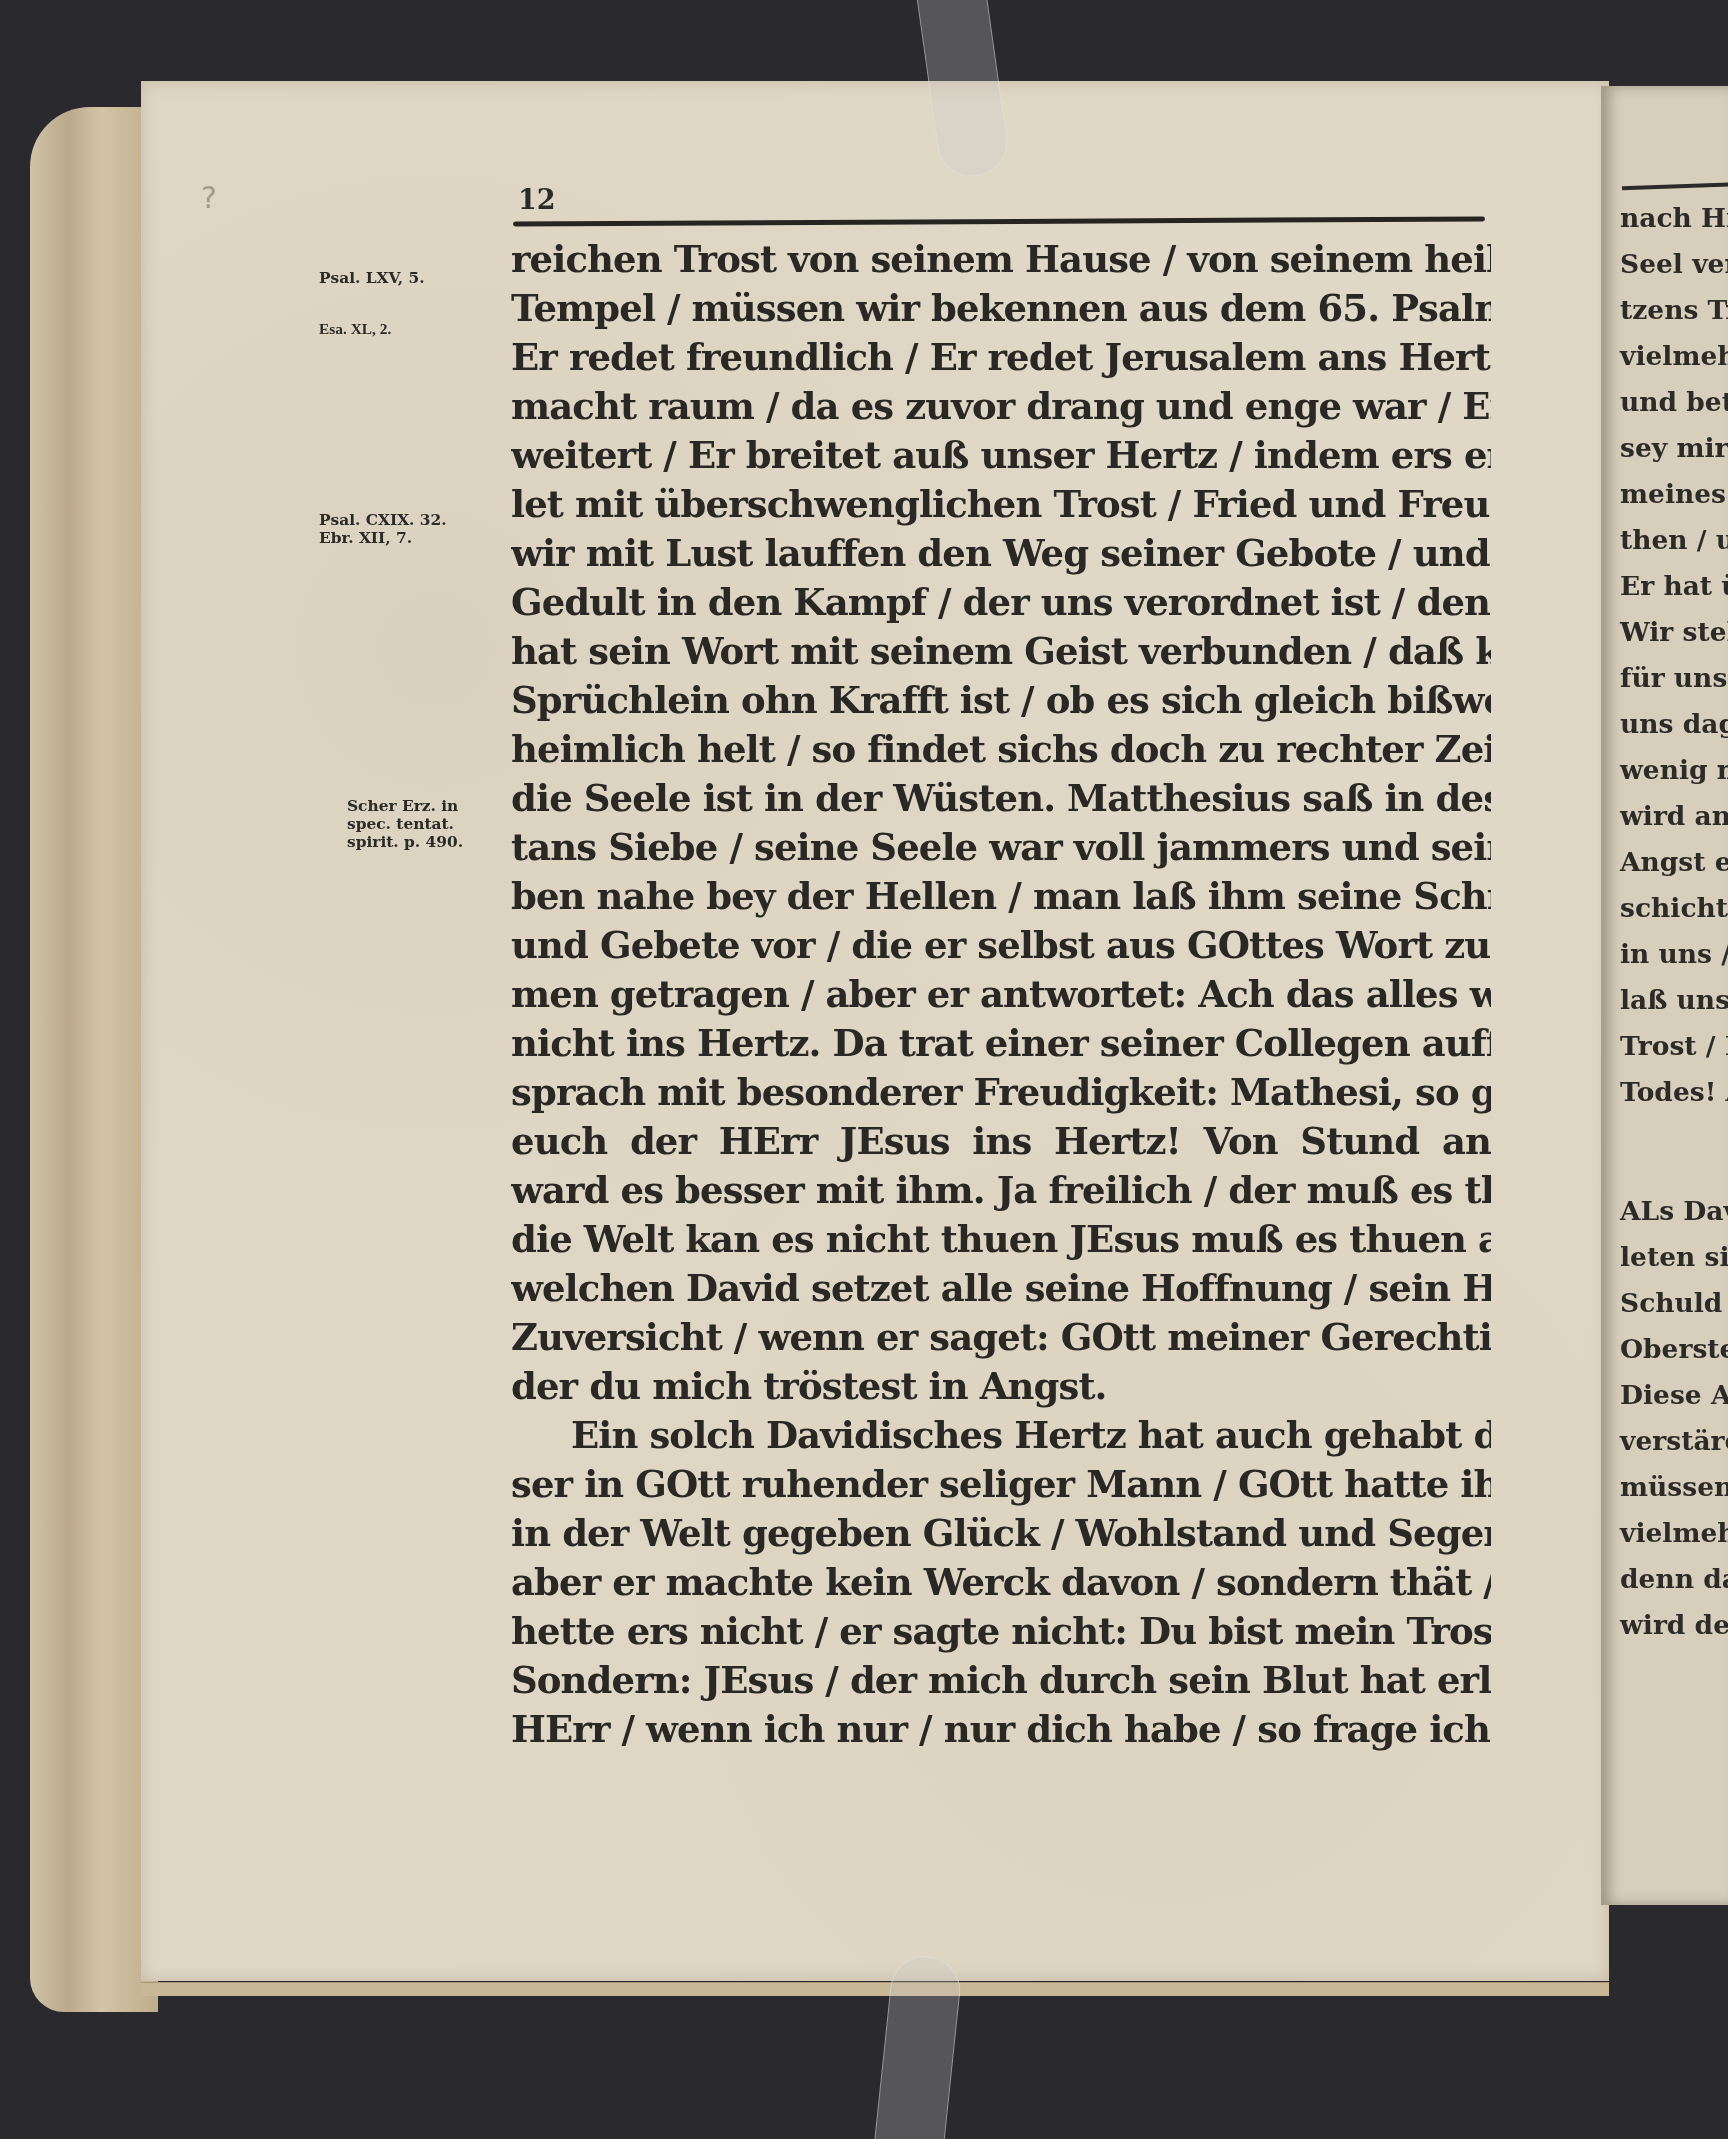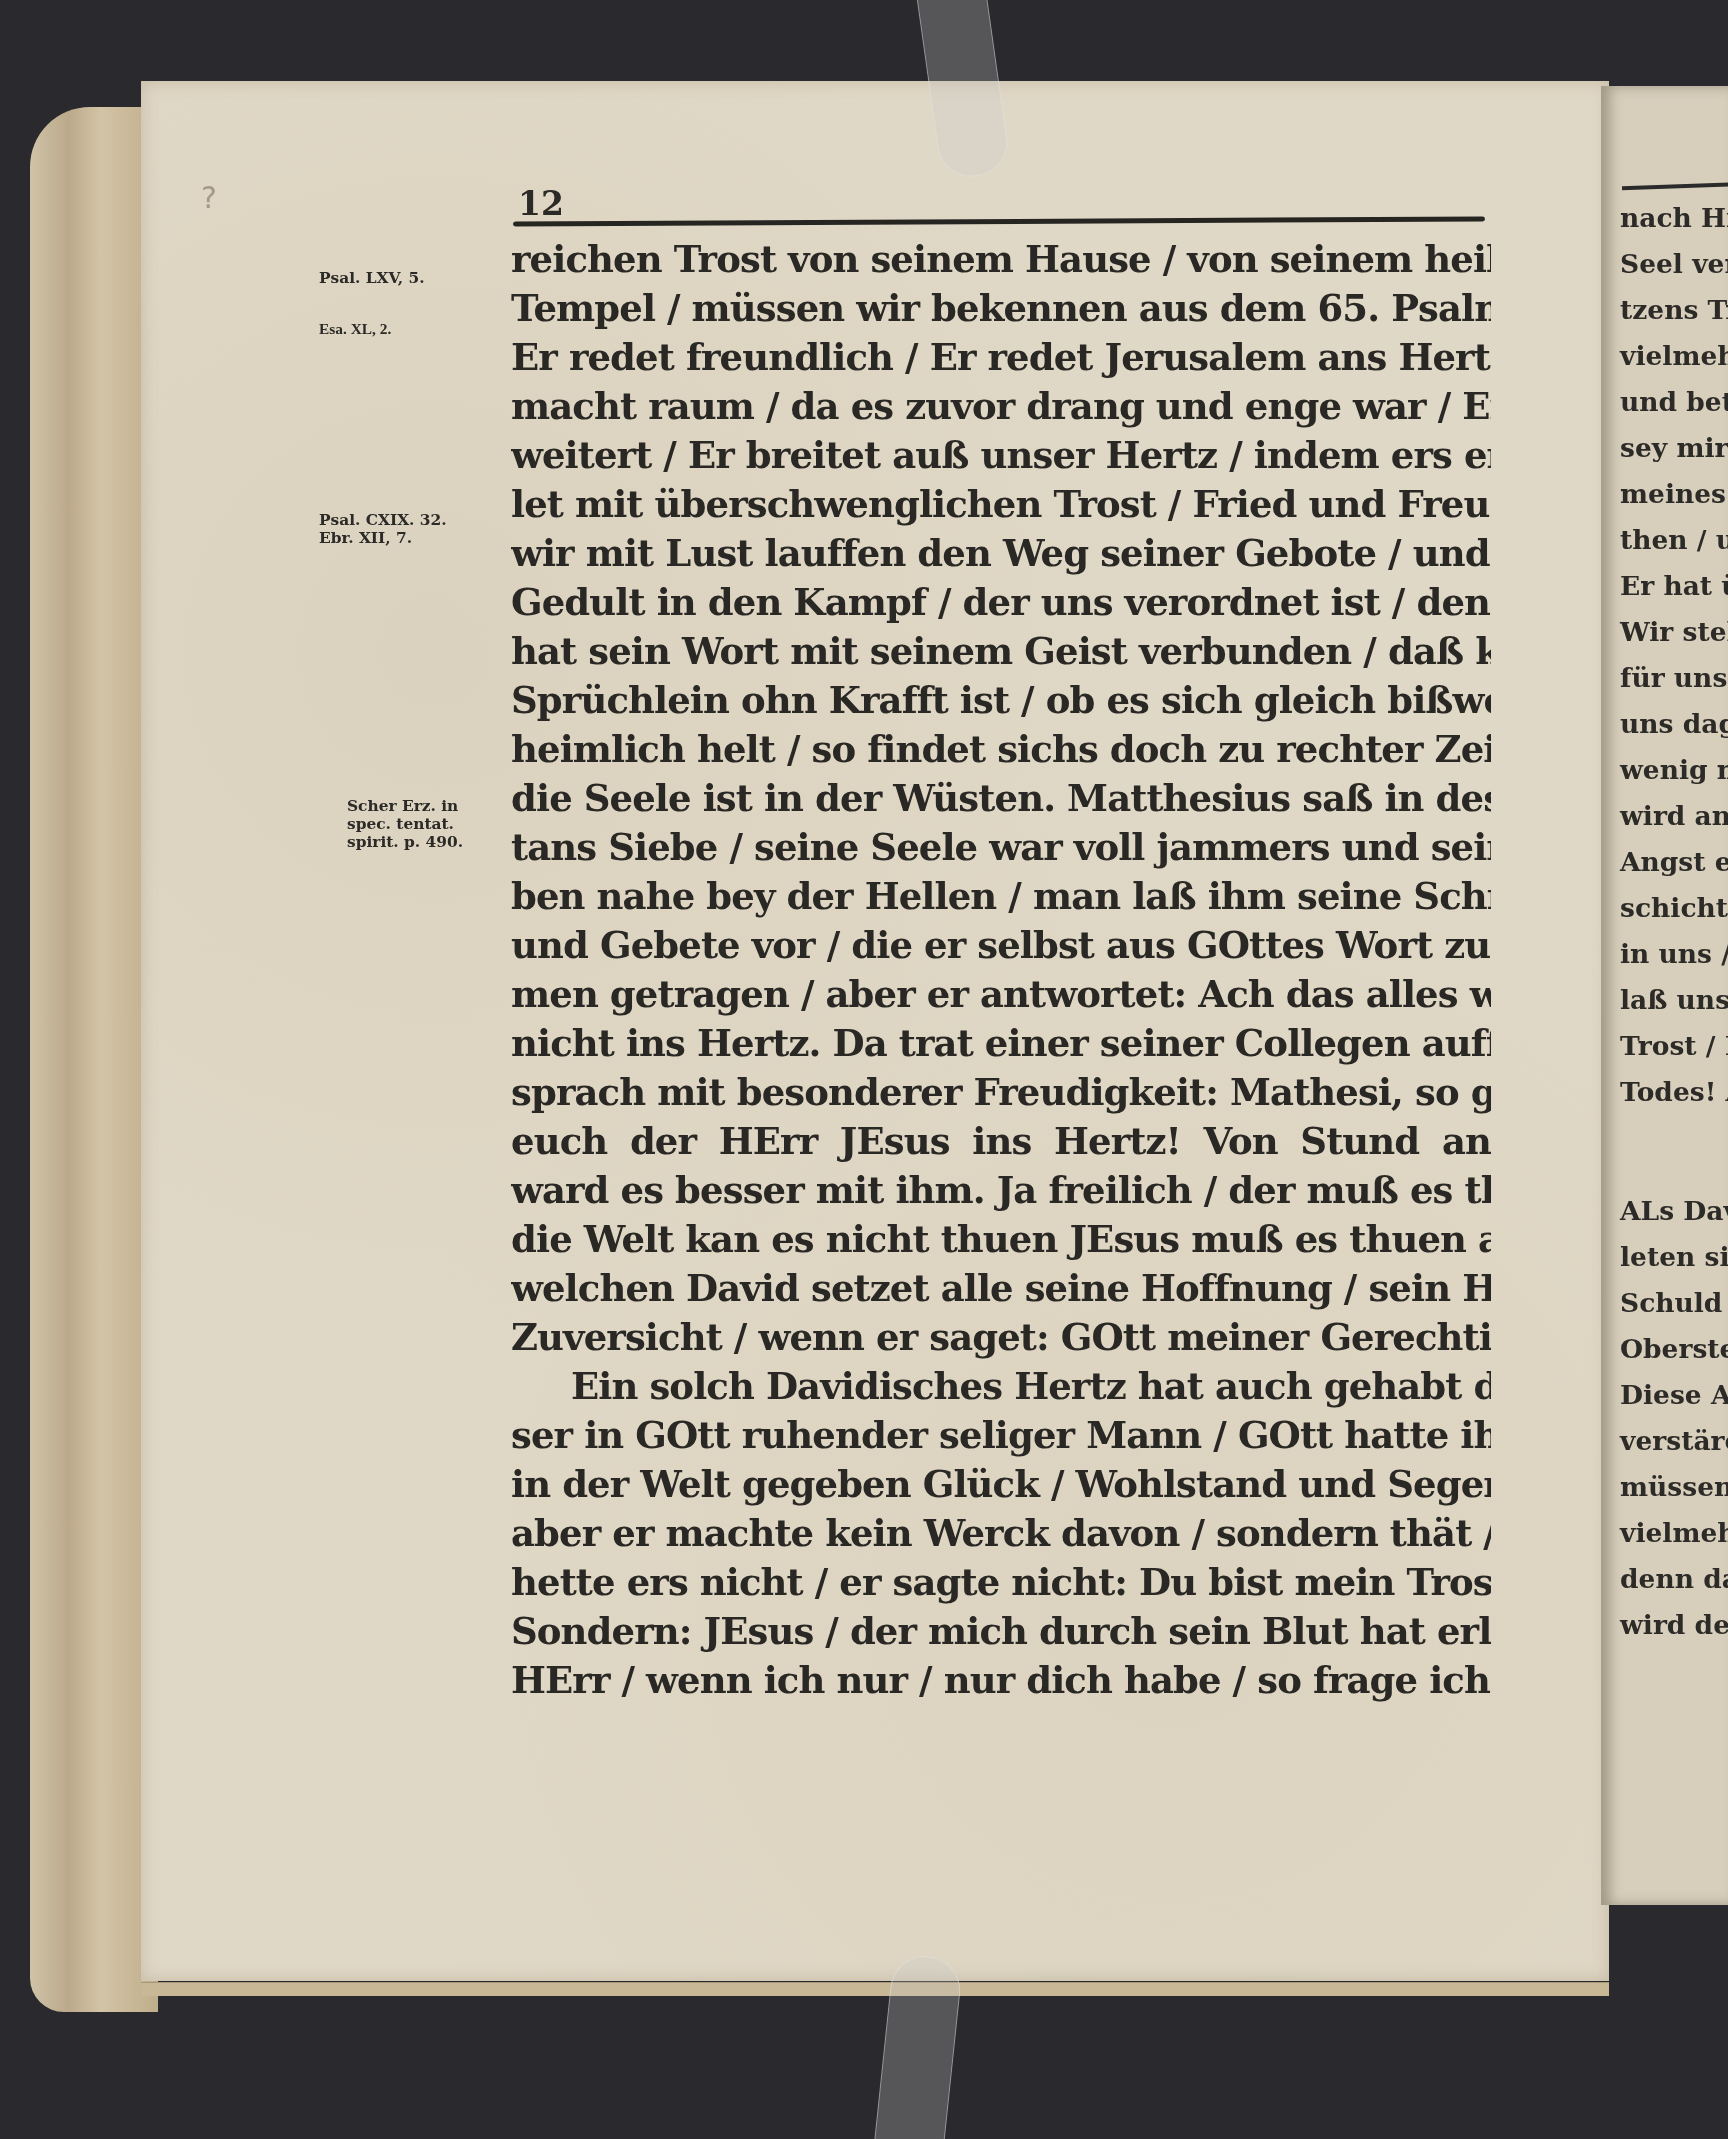--- a/index.html
+++ b/index.html
@@ -48,21 +48,21 @@
   .clip {
     position: absolute; width: 68px; background: rgba(200,200,200,0.28);
     border: 0.9px solid rgba(230,230,230,0.45);
   }
   .clip.top { left: 929px; top: -8.6px; height: 184px; border-radius: 0 0 34px 34px; transform: rotate(-8deg); }
   .clip.bottom { left: 882px; top: 1956px; height: 223px; border-radius: 34px 34px 0 0; transform: rotate(6deg); }
 
   
   .page-number {
     position: absolute; left: 518px; top: 184px;
-    font-family: "DejaVu Serif", serif; font-weight: bold; font-size: 33px; color: #2b2a27;
+    font-family: "DejaVu Serif", serif; font-weight: bold; font-size: 27px; color: #2b2a27;
   }
   .header-rule {
     position: absolute; left: 513px; top: 219px; width: 972px; height: 5.1px;
     background: #262522; border-radius: 2.6px; transform: rotate(-0.3deg);
   }
   .body-text {
     position: absolute; left: 511px; top: 235px; width: 980px;
     font-family: "DejaVu Serif", serif; font-weight: bold; color: #2a2825;
     font-size: 37px; line-height: 49px; letter-spacing: -0.9px;
   }
@@ -125,20 +125,21 @@
   <div class="line">ben nahe bey der Hellen / man laß ihm seine Schrifften</div>
   <div class="line">und Gebete vor / die er selbst aus GOttes Wort zusam-</div>
   <div class="line">men getragen / aber er antwortet: Ach das alles wil</div>
   <div class="line">nicht ins Hertz. Da trat einer seiner Collegen auff und</div>
   <div class="line">sprach mit besonderer Freudigkeit: Mathesi, so geb es</div>
   <div class="line">euch der HErr JEsus ins Hertz! Von Stund an</div>
   <div class="line">ward es besser mit ihm. Ja freilich / der muß es thuen /</div>
   <div class="line">die Welt kan es nicht thuen JEsus muß es thuen auff</div>
   <div class="line">welchen David setzet alle seine Hoffnung / sein Heil und</div>
   <div class="line">Zuversicht / wenn er saget: GOtt meiner Gerechtigkeit /</div>
+  <div class="line short">der du mich tröstest in Angst.</div>
   <div class="line indent">Ein solch Davidisches Hertz hat auch gehabt die-</div>
   <div class="line">ser in GOtt ruhender seliger Mann / GOtt hatte ihm</div>
   <div class="line">in der Welt gegeben Glück / Wohlstand und Segen /</div>
   <div class="line">aber er machte kein Werck davon / sondern thät / als</div>
   <div class="line">hette ers nicht / er sagte nicht: Du bist mein Trost;</div>
   <div class="line">Sondern: JEsus / der mich durch sein Blut hat erlößt.</div>
   <div class="line">HErr / wenn ich nur / nur dich habe / so frage ich nichts</div>
 </div>
 
 <div class="right-page">

